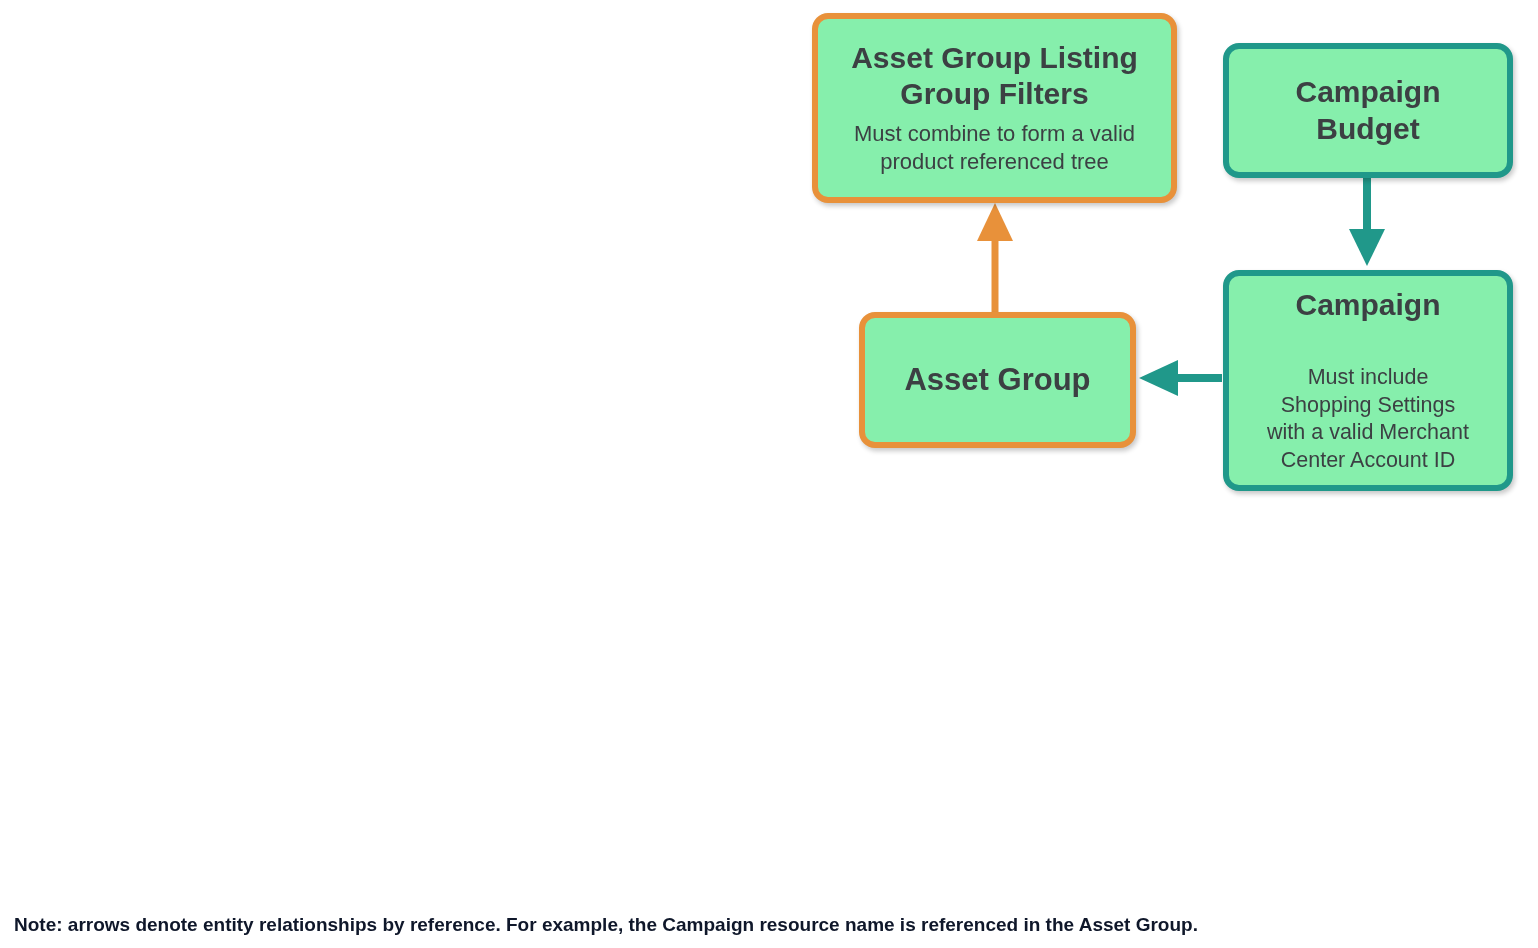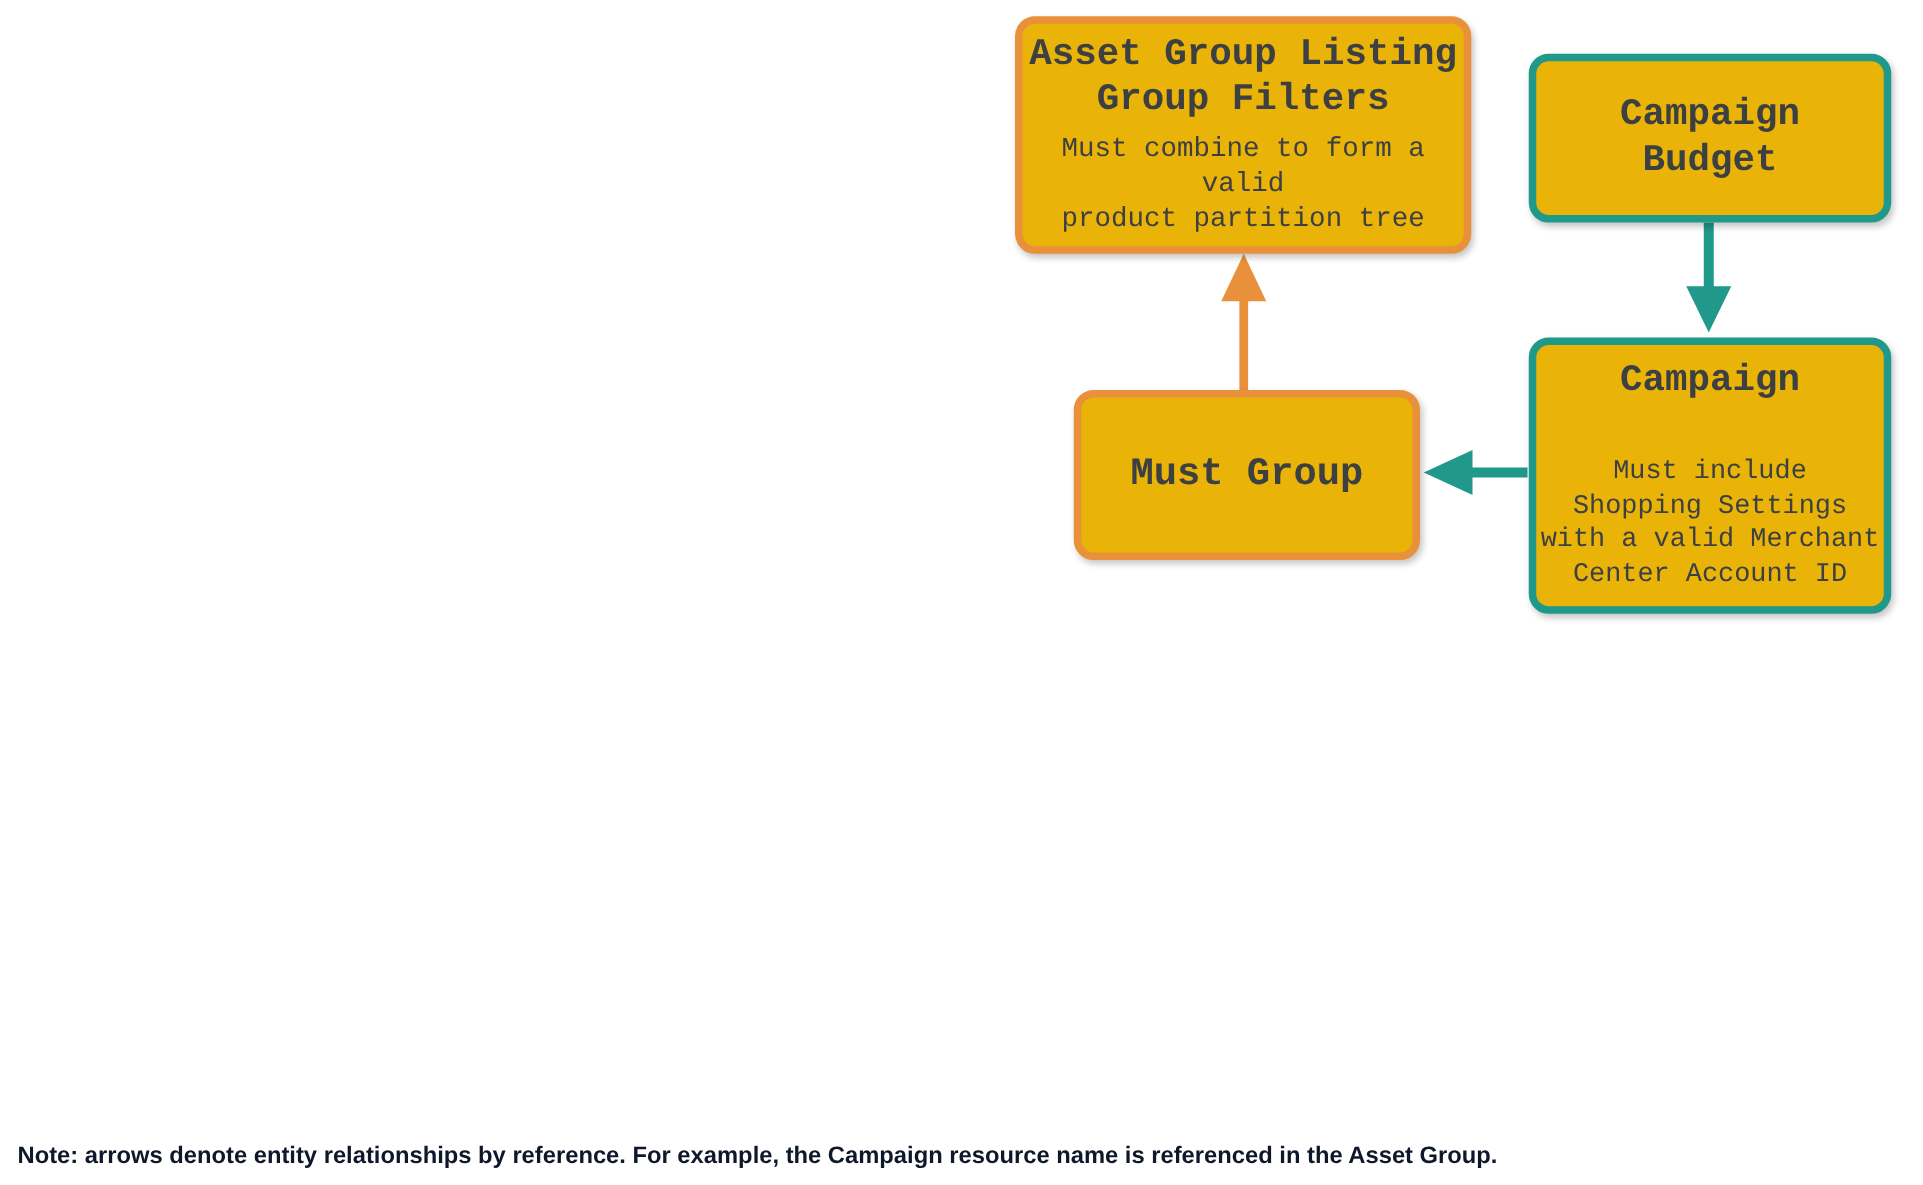--- a/index.html
+++ b/index.html
@@ -13,30 +13,29 @@
   }
   .arrows {
     position: absolute;
     left: 0; top: 0;
     width: 1538px; height: 948px;
     pointer-events: none;
   }
   .node {
     position: absolute;
     box-sizing: border-box;
-    background: #eab308;
+    background: #86efac;
     border: 6px solid #999;
     border-radius: 16px;
     display: flex;
     flex-direction: column;
     align-items: center;
     justify-content: center;
     text-align: center;
     box-shadow: 2px 3px 5px rgba(0,0,0,0.22);
-    font-family: Liberation Mono, monospace;
   }
   .node.orange { border-color: #E8913A; }
   .node.teal   { border-color: #20988A; }
   .node-title {
     font-weight: bold;
     color: #3C4043;
     font-size: 30px;
     line-height: 1.22;
     white-space: pre-line;
   }
@@ -83,35 +82,35 @@
     <g>
       <line x1="1222" y1="378" x2="1177" y2="378" stroke="#20988A" stroke-width="8"></line>
       <polygon points="1139,378 1178,360 1178,396" fill="#20988A"></polygon>
     </g>
   </svg>
 
   <div class="node orange" id="node-filters">
     <div class="node-title">Asset Group Listing
 Group Filters</div>
     <div class="node-subtitle">Must combine to form a valid
-product partition tree</div>
+product referenced tree</div>
   </div>
 
   <div class="node teal" id="node-budget">
     <div class="node-title">Campaign
 Budget</div>
   </div>
 
   <div class="node teal" id="node-campaign">
     <div class="node-title">Campaign</div>
     <div class="node-subtitle">Must include
 Shopping Settings
 with a valid Merchant
 Center Account ID</div>
   </div>
 
   <div class="node orange" id="node-asset">
-    <div class="node-title">Must Group</div>
+    <div class="node-title">Asset Group</div>
   </div>
 
   <div class="footnote">Note: arrows denote entity relationships by reference. For example, the Campaign resource name is referenced in the Asset Group.</div>
 
 </div>
 
 </body></html>

